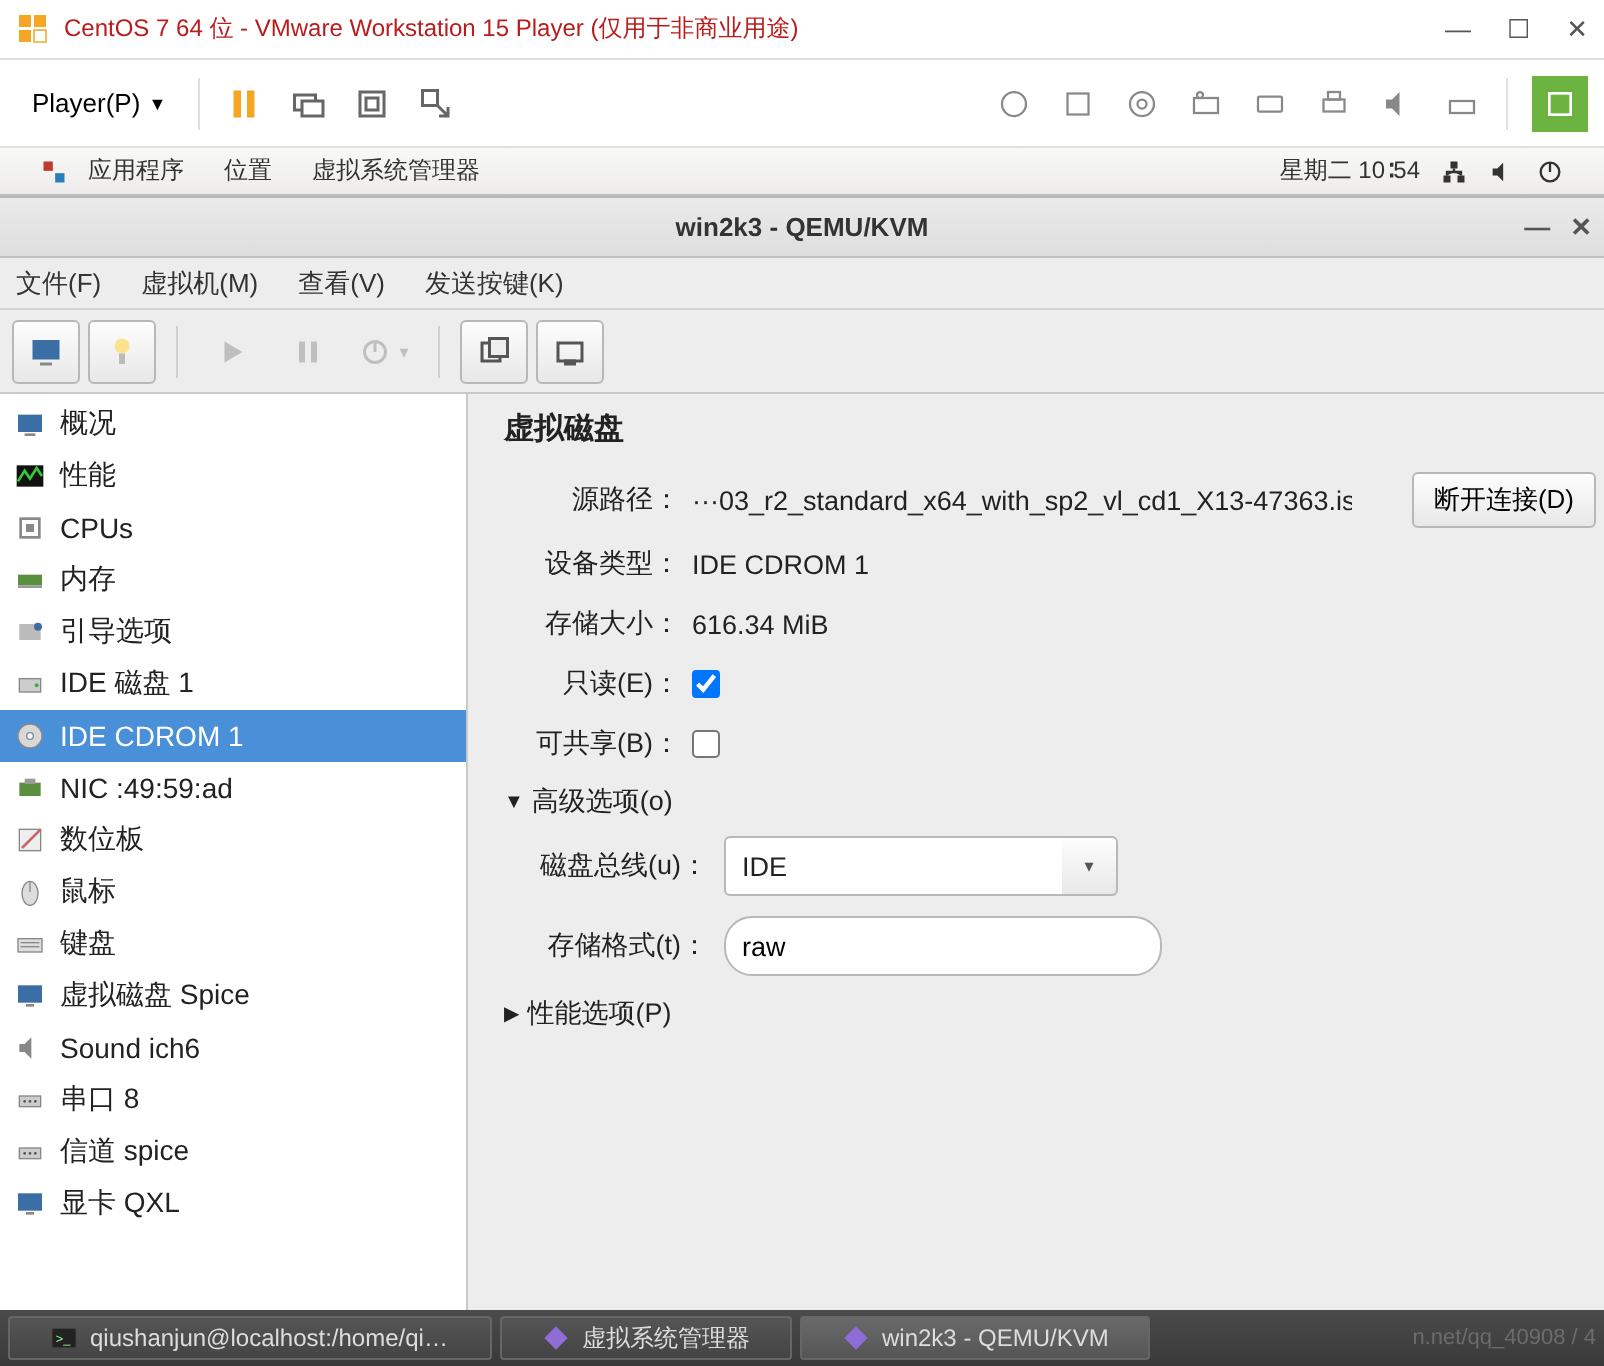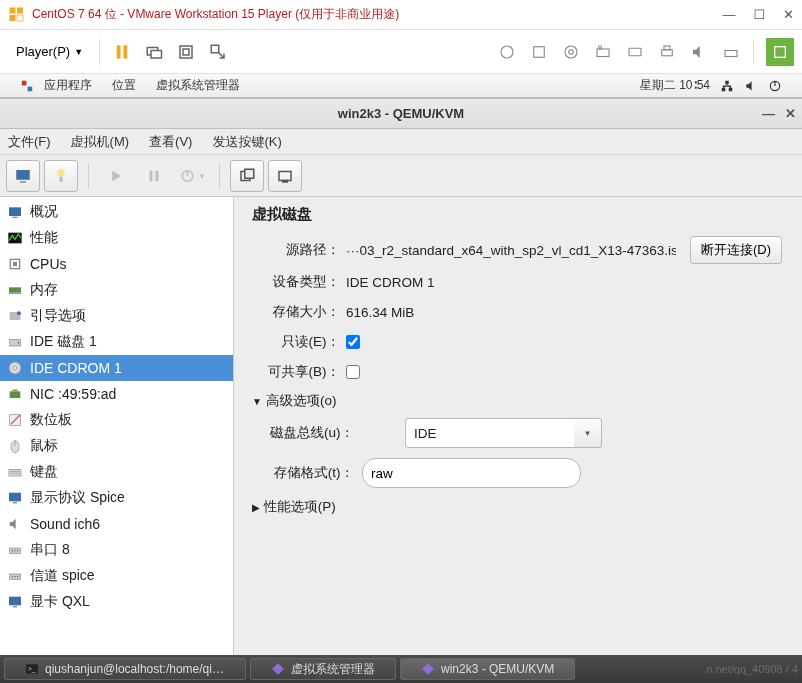--- a/index.html
+++ b/index.html
@@ -37,21 +37,21 @@
   .tb-btn svg { width: 18px; height: 18px; }
   .tb-sep { width: 1px; height: 26px; background: #cfcfcf; margin: 0 6px; }
 
   
   .virt-body { display: flex; height: calc(100% - 30px - 26px - 42px); }
   .sidebar { width: 234px; border-right: 1px solid #c9c9c9; background: #fff; overflow-y: auto; padding-top: 2px; }
   .side-item { height: 26px; display: flex; align-items: center; padding: 0 6px; font-size: 14px; gap: 6px; color: #222; cursor: default; }
   .side-item.sel { background: #4a90d9; color: #fff; }
   .side-icon { width: 18px; height: 16px; flex: 0 0 18px; }
 
-  .detail { flex: 1; padding: 8px 20px 8px 18px; font-size: 14px; color: #222; overflow: hidden; }
+  .detail { flex: 1; padding: 8px 4px 8px 18px; font-size: 14px; color: #222; overflow: hidden; }
   .detail h2 { font-size: 15px; font-weight: 600; margin-bottom: 12px; }
   .row { display: flex; align-items: center; margin-bottom: 6px; min-height: 24px; }
   .row .lbl { width: 94px; text-align: right; padding-right: 6px; font-size: 13.5px; }
   .row .val { font-size: 13.5px; }
   .btn { border: 1px solid #b8b8b8; background: linear-gradient(#fdfdfd,#e8e8e8); border-radius: 3px; padding: 4px 10px; font-size: 13px; }
   .srcpath { display:inline-block; max-width: 330px; white-space: nowrap; overflow: hidden; }
   .expander { display: flex; align-items: center; gap: 4px; font-size: 13.5px; margin: 8px 0 8px 0; cursor: default; }
   .expander .tri { font-size: 10px; }
   .field-row { display: flex; align-items: center; margin-bottom: 10px; }
   .field-row .lbl { width: 110px; text-align: right; padding-right: 8px; font-size: 13.5px; }
@@ -334,21 +334,21 @@
             <line x1="5" y1="11" x2="19" y2="11" stroke="#888"></line>
             <line x1="5" y1="14" x2="19" y2="14" stroke="#888"></line>
           </svg>
           <span>键盘</span>
         </div>
         <div class="side-item">
           <svg class="side-icon" viewBox="0 0 24 24">
             <rect x="3" y="4" width="18" height="13" fill="#3b6ea5"></rect>
             <rect x="9" y="18" width="6" height="2" fill="#888"></rect>
           </svg>
-          <span>显示协议 Spice</span>
+          <span>虚拟磁盘 Spice</span>
         </div>
         <div class="side-item">
           <svg class="side-icon" viewBox="0 0 24 24">
             <path d="M4 9v6h4l5 5V4L8 9H4z" fill="#888"></path>
           </svg>
           <span>Sound ich6</span>
         </div>
         <div class="side-item">
           <svg class="side-icon" viewBox="0 0 24 24">
             <rect x="4" y="9" width="16" height="8" fill="#ccc" stroke="#888"></rect>
@@ -399,21 +399,21 @@
         <div class="lbl">可共享(B)：</div>
         <input type="checkbox" class="chk" id="sh" style="">
       </div>
 
       <div class="expander">
         <span class="tri">▼</span>
         <span>高级选项(o)</span>
       </div>
       <div class="field-row">
         <div class="lbl">磁盘总线(u)：</div>
-        <div style="display:flex;margin-left:43px;">
+        <div style="display:flex;">
           <div class="combo" style="width:172px;border-radius:3px 0 0 3px;">
               <span>IDE</span>
             </div>
           <div class="combo-btn">
               <span style="font-size:9px;color:#555;">▾</span>
             </div>
         </div>
       </div>
       <div class="field-row">
         <div class="lbl">存储格式(t)：</div>

